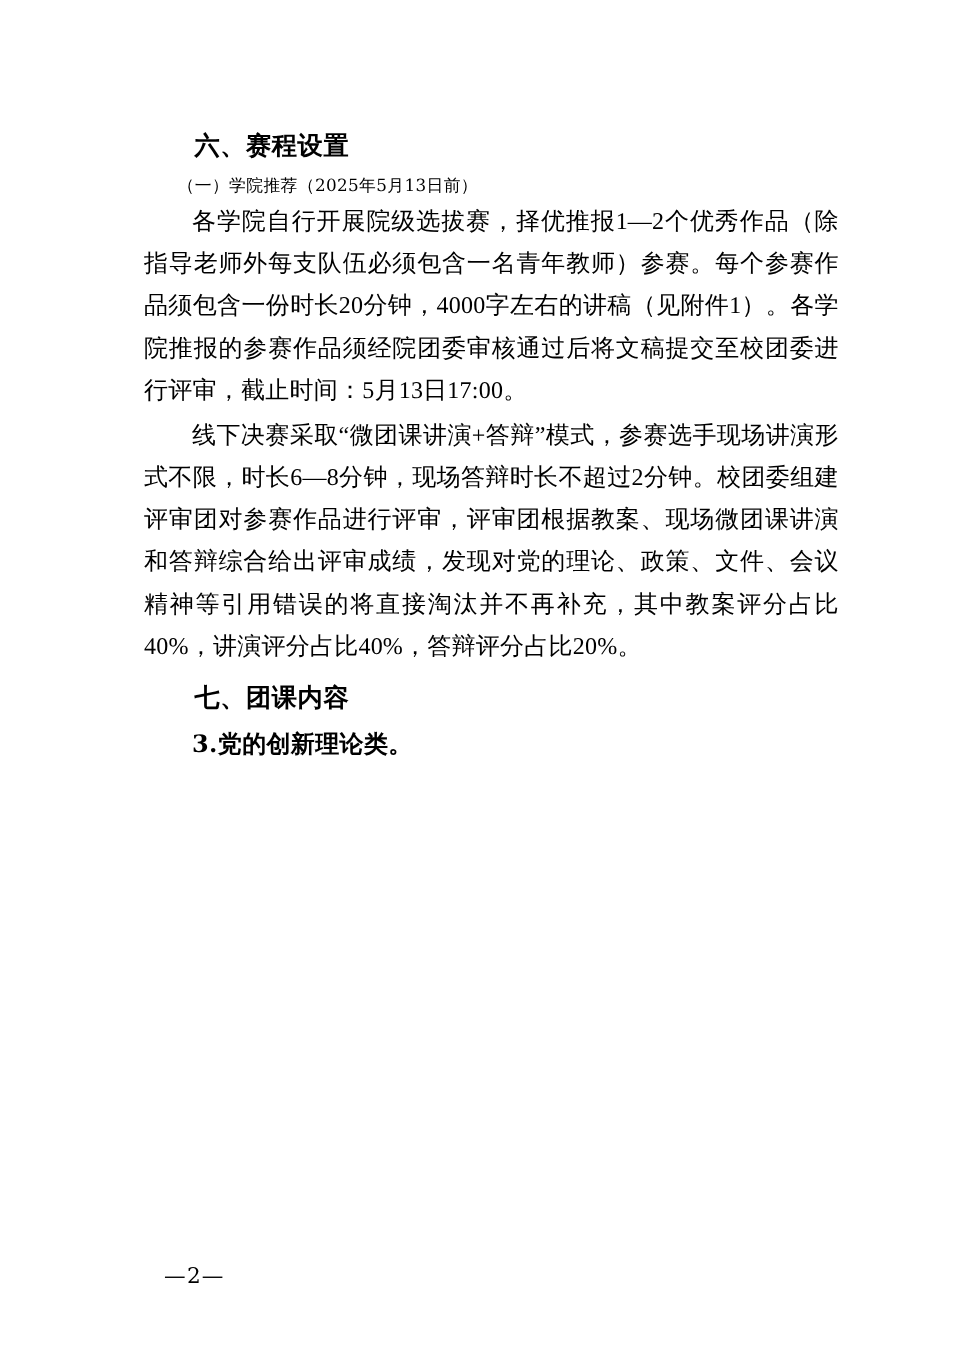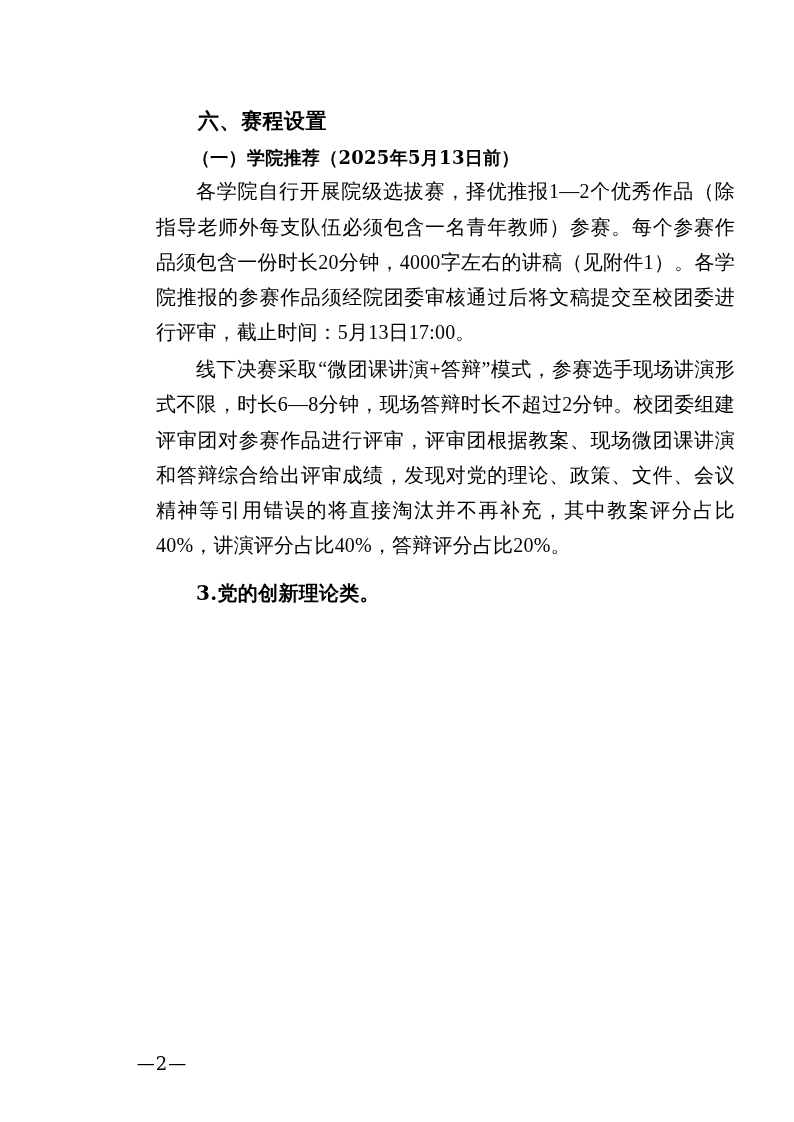--- a/index.html
+++ b/index.html
@@ -19,34 +19,33 @@
     position: absolute;
     left: 0;
     top: 0;
     width: 794px;
     height: 1122px;
     box-sizing: border-box;
     padding: 105px 95px 40px 120px;
   }
   .doc-body {
     width: 100%;
-    margin-left: 36px;
   }
   h2.section-heading {
     font-size: 21px;
     font-weight: bold;
     line-height: 1.55;
     margin: 0 0 6px 0;
     letter-spacing: 0.5px;
     text-indent: 2em;
     font-family: "DejaVu Serif", "Liberation Serif", serif;
   }
   h3.sub-heading {
-    font-size: 18px;
-    font-weight: bold;
+    font-size: 14px;
+    font-weight: normal;
     line-height: 1.6;
     margin: 6px 0 2px 0;
     text-indent: 2em;
     letter-spacing: 0.3px;
   }
   h4.item-heading {
     font-size: 20px;
     font-weight: bold;
     line-height: 1.6;
     margin: 6px 0 2px 0;
@@ -86,20 +85,21 @@
 
     <h3 class="sub-heading">（一）学院推荐（2025年5月13日前）</h3>
 
     <p class="para">各学院自行开展院级选拔赛，择优推报1—2个优秀作品（除指导老师外每支队伍必须包含一名青年教师）参赛。每个参赛作品须包含一份时长20分钟，4000字左右的讲稿（见附件1）。各学院推报的参赛作品须经院团委审核通过后将文稿提交至校团委进行评审，截止时间：5月13日17:00。</p>
 
 
     <p class="para">线下决赛采取“微团课讲演+答辩”模式，参赛选手现场讲演形式不限，时长6—8分钟，现场答辩时长不超过2分钟。校团委组建评审团对参赛作品进行评审，评审团根据教案、现场微团课讲演和答辩综合给出评审成绩，发现对党的理论、政策、文件、会议精神等引用错误的将直接淘汰并不再补充，其中教案评分占比40%，讲演评分占比40%，答辩评分占比20%。</p>
 
     <div class="spacer-sm"></div>
 
+    <h2 class="section-heading">七、团课内容</h2>
 
 
     <h4 class="item-heading">3.党的创新理论类。</h4>
 
 
   </div>
 
   <div class="page-number">—2—</div>
 </div>
 

